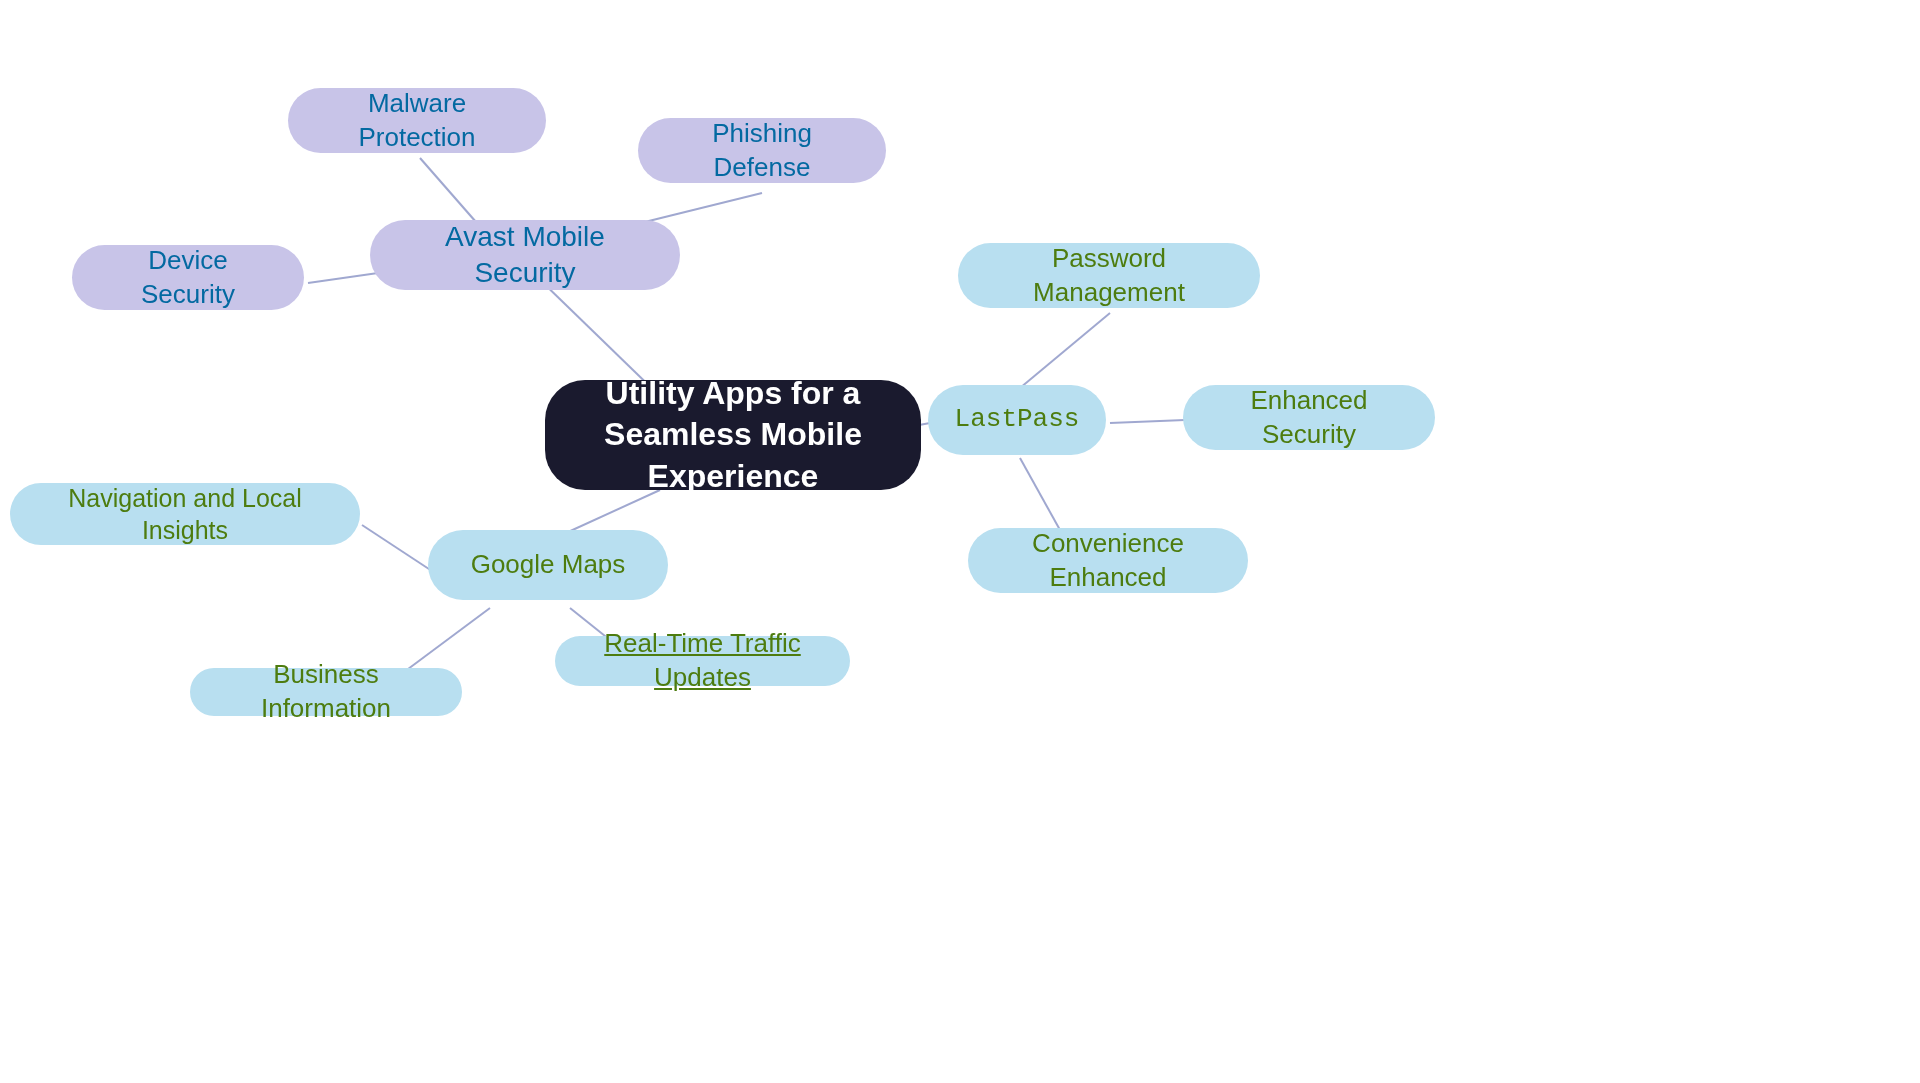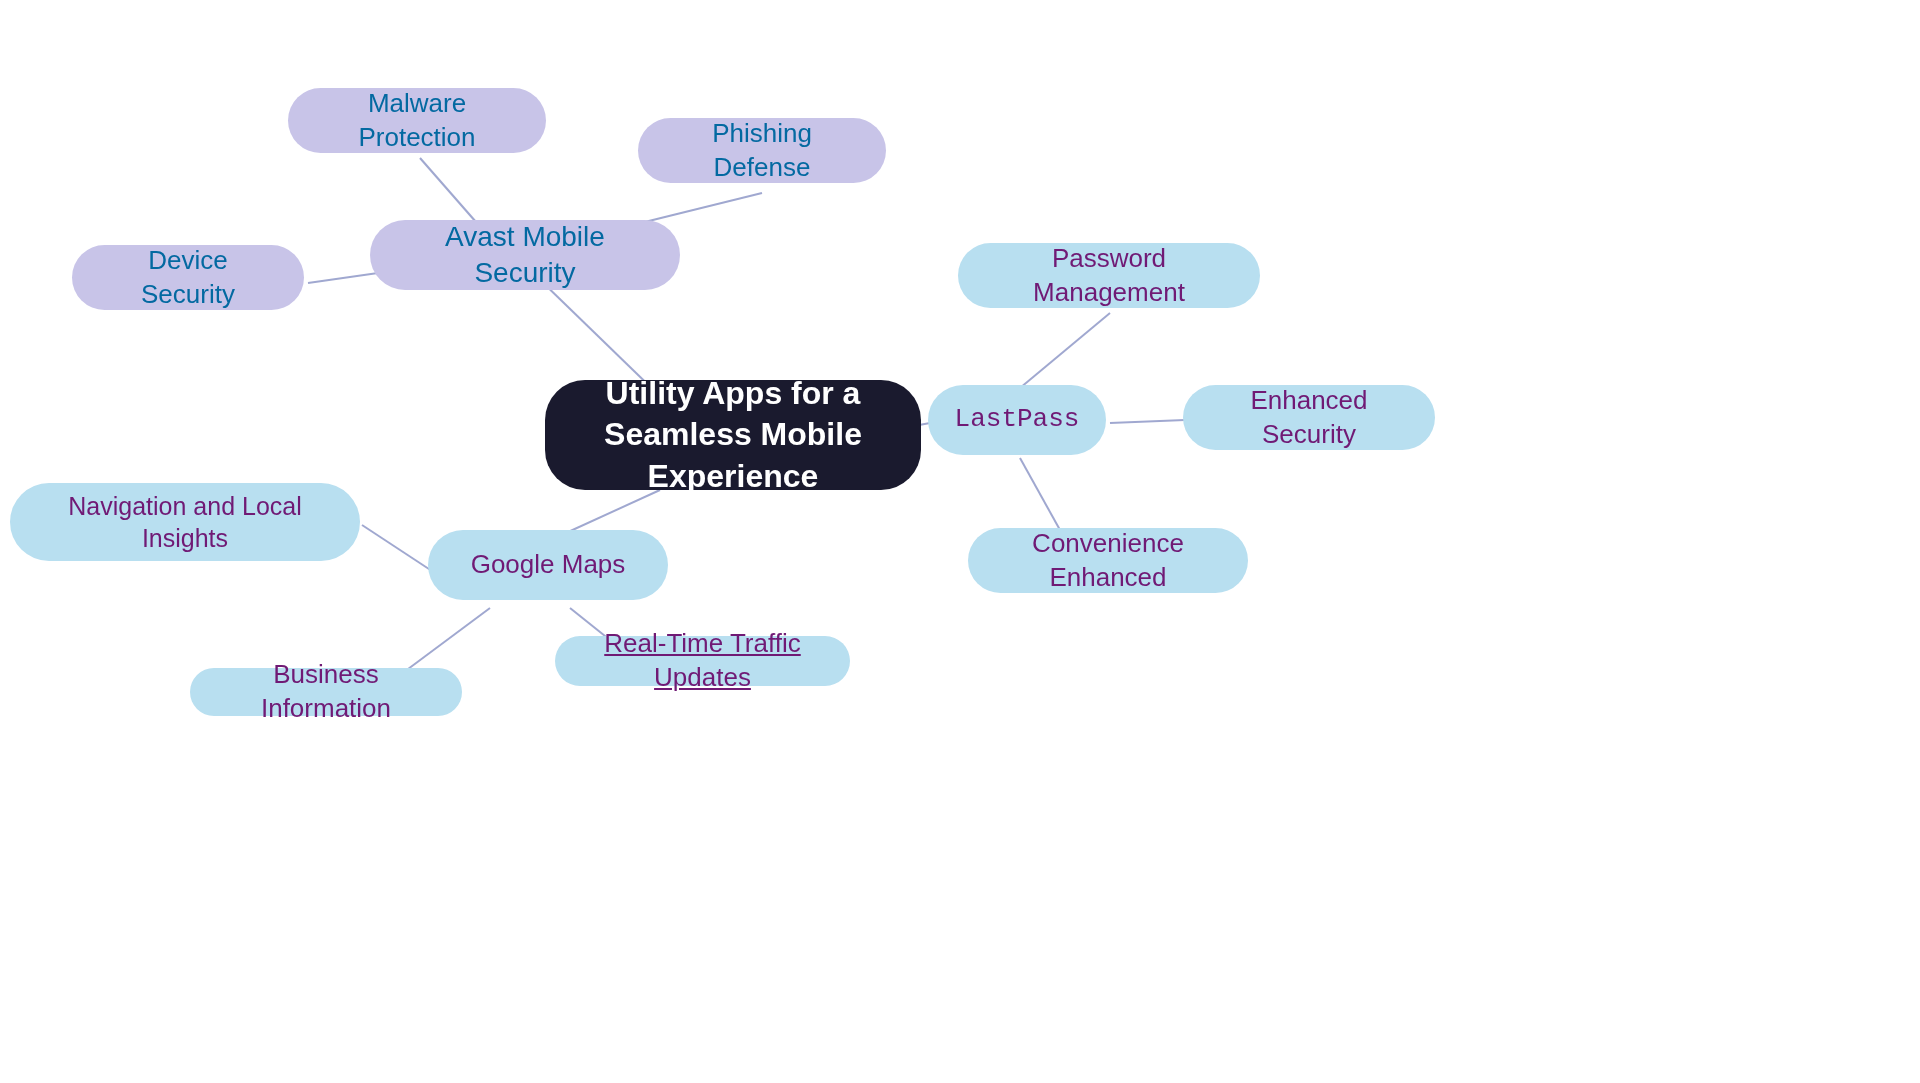--- a/index.html
+++ b/index.html
@@ -42,21 +42,21 @@
       height: 110px;
       padding: 16px 32px;
     }
     .node-purple {
       background: #c8c4e8;
       color: #0369a1;
       border-radius: 50px;
     }
     .node-blue {
       background: #b8dff0;
-      color: #701a75;
+      color: #4d7c0f;
       border-radius: 50px;
     }
   </style>
 </head>
 <body>
 
 <svg id="mindmap-lines" xmlns="http://www.w3.org/2000/svg">
 
   <line x1="700" y1="435" x2="533" y2="273" stroke="#a0a8d0" stroke-width="2"></line>
 
@@ -100,21 +100,21 @@
 </div>
 
 <div class="node node-purple" style="left: 72px; top: 245px; width: 232px; height: 65px; font-size: 26px;">
   <span>Device Security</span>
 </div>
 
 <div class="node node-blue" style="left: 428px; top: 530px; width: 240px; height: 70px; font-size: 26px;">
   <span>Google Maps</span>
 </div>
 
-<div class="node node-blue" style="left: 10px; top: 483px; width: 350px; height: 78px; font-size: 25px; justify-content: center;">
+<div class="node node-blue" style="left: 10px; top: 483px; width: 350px; height: 62px; font-size: 25px; justify-content: center;">
   <span>Navigation and Local Insights</span>
 </div>
 
 <div class="node node-blue" style="left: 190px; top: 668px; width: 272px; height: 48px; font-size: 26px;">
   <span>Business Information</span>
 </div>
 
 <div class="node node-blue" style="left: 555px; top: 636px; width: 295px; height: 50px; font-size: 26px; text-decoration: underline;">
   <span>Real-Time Traffic Updates</span>
 </div>

